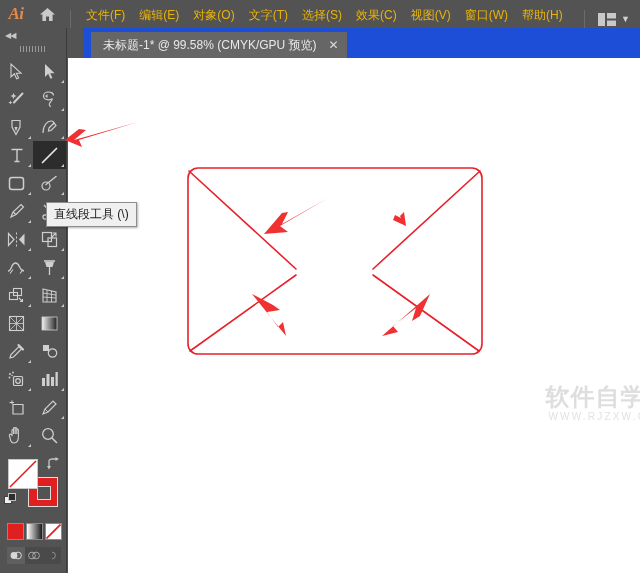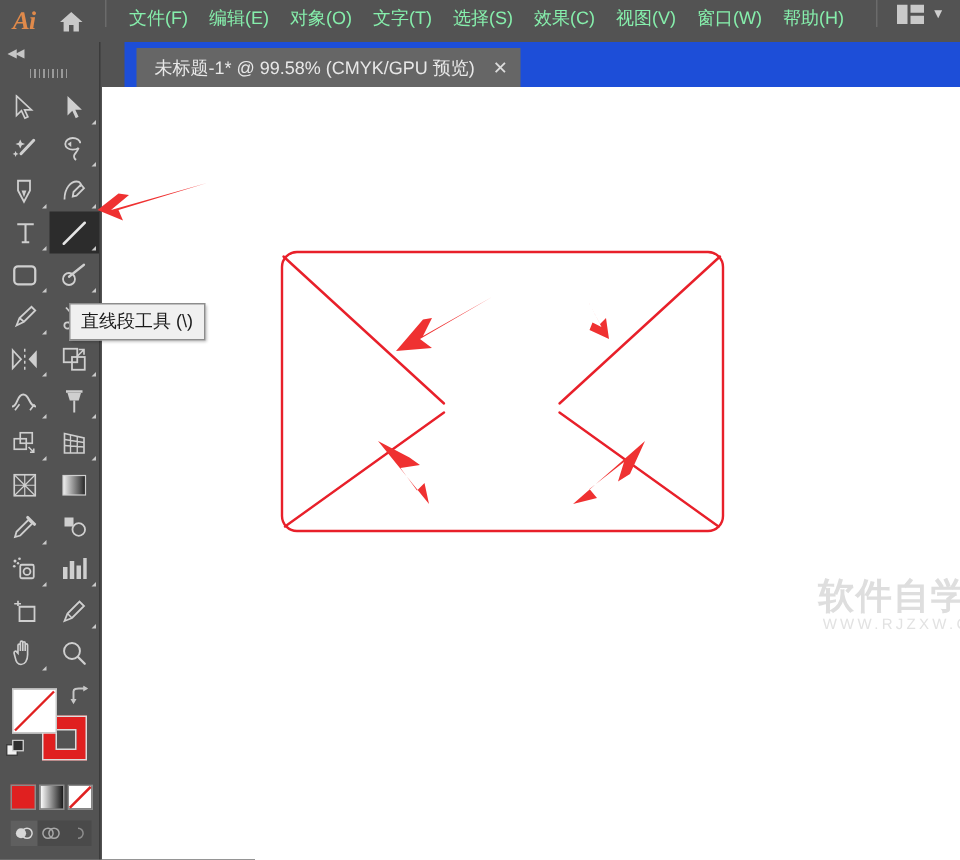--- a/index.html
+++ b/index.html
@@ -8,36 +8,36 @@
     overflow: hidden;
     background: #535353;
     font-family: "Liberation Sans", "DejaVu Sans", sans-serif;
   }
   #app { position: relative; width: 640px; height: 573px; background: #535353; }
 
   
   #menubar {
     position: absolute; left: 0; top: 0; width: 640px; height: 28px;
     background: #535353;
-    display: flex; align-items: flex-start;
+    display: flex; align-items: flex-end;
   }
   #ai-logo {
     width: 32px; height: 28px;
     display: flex; align-items: center; justify-content: center;
     font-family: "Liberation Serif", "DejaVu Serif", serif;
     font-size: 17px; font-weight: bold; font-style: italic;
     color: #e08a4b; letter-spacing: -0.5px;
   }
   #home-btn {
     width: 30px; height: 28px;
     display: flex; align-items: center; justify-content: center;
   }
   .mb-sep { width: 1px; height: 18px; background: #6b6b6b; margin: 0 8px; }
   .menu-item {
-    font-size: 12px; color: #86efac;
+    font-size: 12px; color: #eab308;
     padding: 4px 7px; white-space: nowrap; cursor: default;
   }
   #ws-switch {
     margin-left: auto; display: flex; align-items: center;
     gap: 5px; padding-right: 10px;
   }
   #ws-grid { display: block; }
   #ws-chev { font-size: 9px; color: #d0d0d0; line-height: 1; }
 
   

